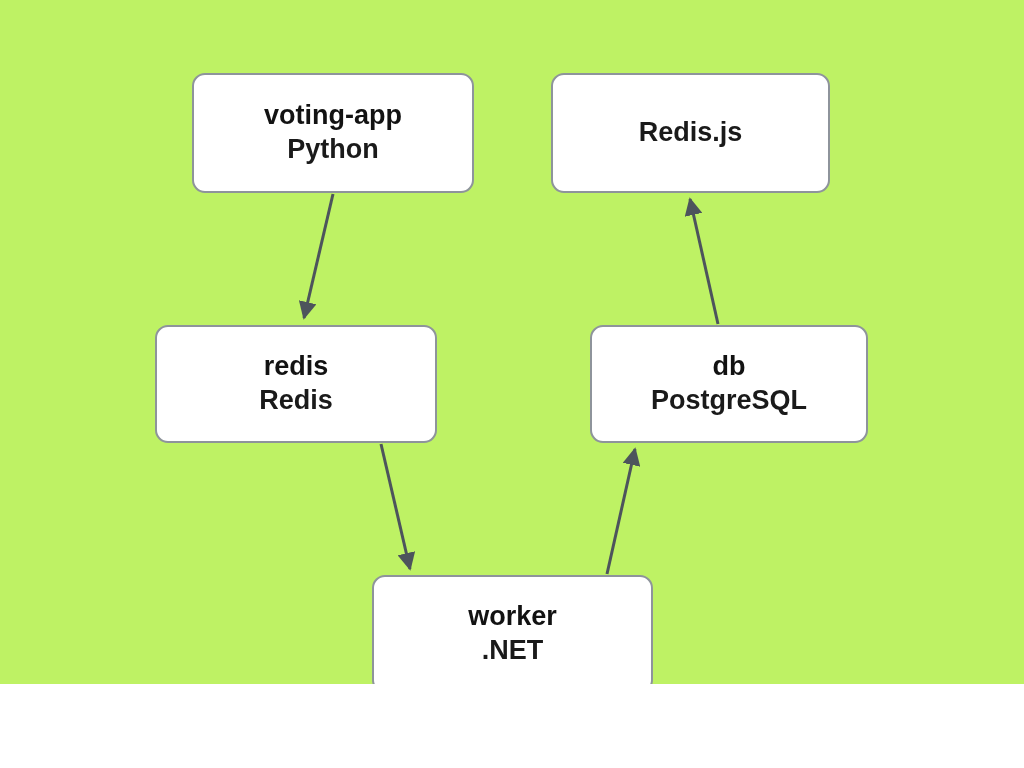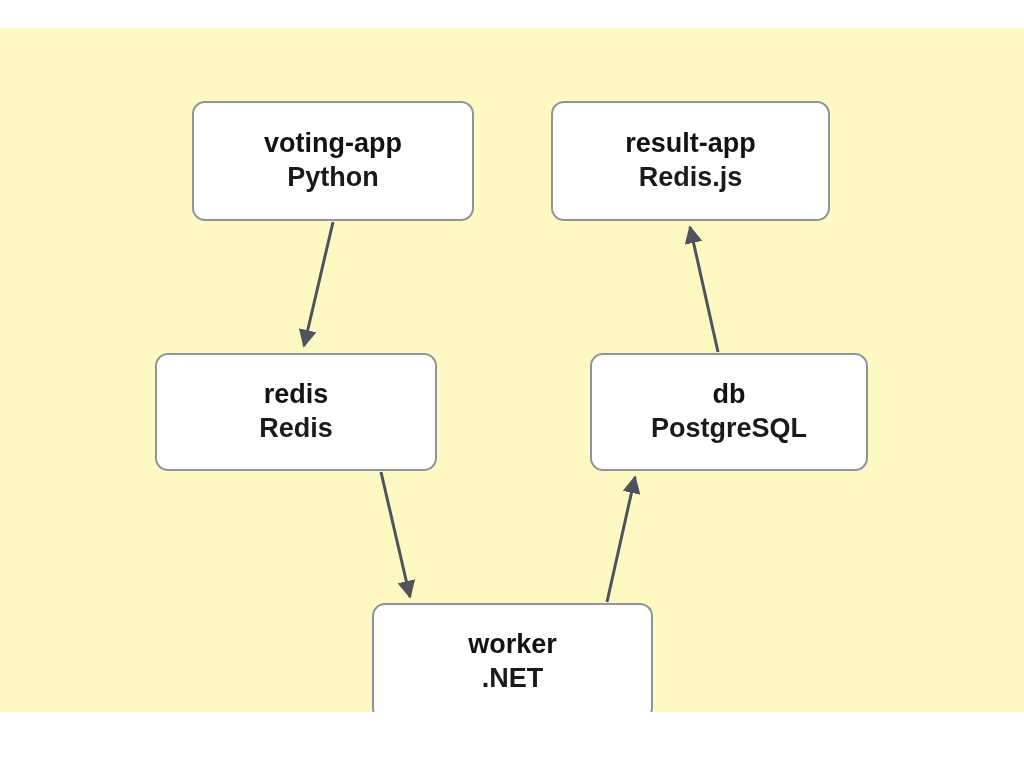--- a/index.html
+++ b/index.html
@@ -4,24 +4,23 @@
 <style>
   html, body {
     margin: 0;
     padding: 0;
     background: #ffffff;
   }
   .canvas {
     position: relative;
     width: 1024px;
     height: 684px;
-    background: #fef9c3;
+    background: #bef264;
     font-family: "Liberation Sans", sans-serif;
     overflow: hidden;
-    margin-top: 28px;
   }
   .edges-layer {
     position: absolute;
     left: 0;
     top: 0;
     width: 1024px;
     height: 768px;
     pointer-events: none;
   }
   .node {
@@ -70,21 +69,20 @@
     <line x1="607" y1="574" x2="635" y2="449" stroke="#4d545c" stroke-width="3" marker-end="url(#arrowhead)"></line>
     <line x1="718" y1="324" x2="690" y2="199" stroke="#4d545c" stroke-width="3" marker-end="url(#arrowhead)"></line>
   </svg>
 
   <div class="node node-voting-app">
     <div class="node-title">voting-app</div>
     <div class="node-subtitle">Python</div>
   </div>
 
   <div class="node node-result-app">
-    <div class="node-title">result-app</div>
     <div class="node-subtitle">Redis.js</div>
   </div>
 
   <div class="node node-db">
     <div class="node-title">db</div>
     <div class="node-subtitle">PostgreSQL</div>
   </div>
 
   <div class="node node-redis">
     <div class="node-title">redis</div>

